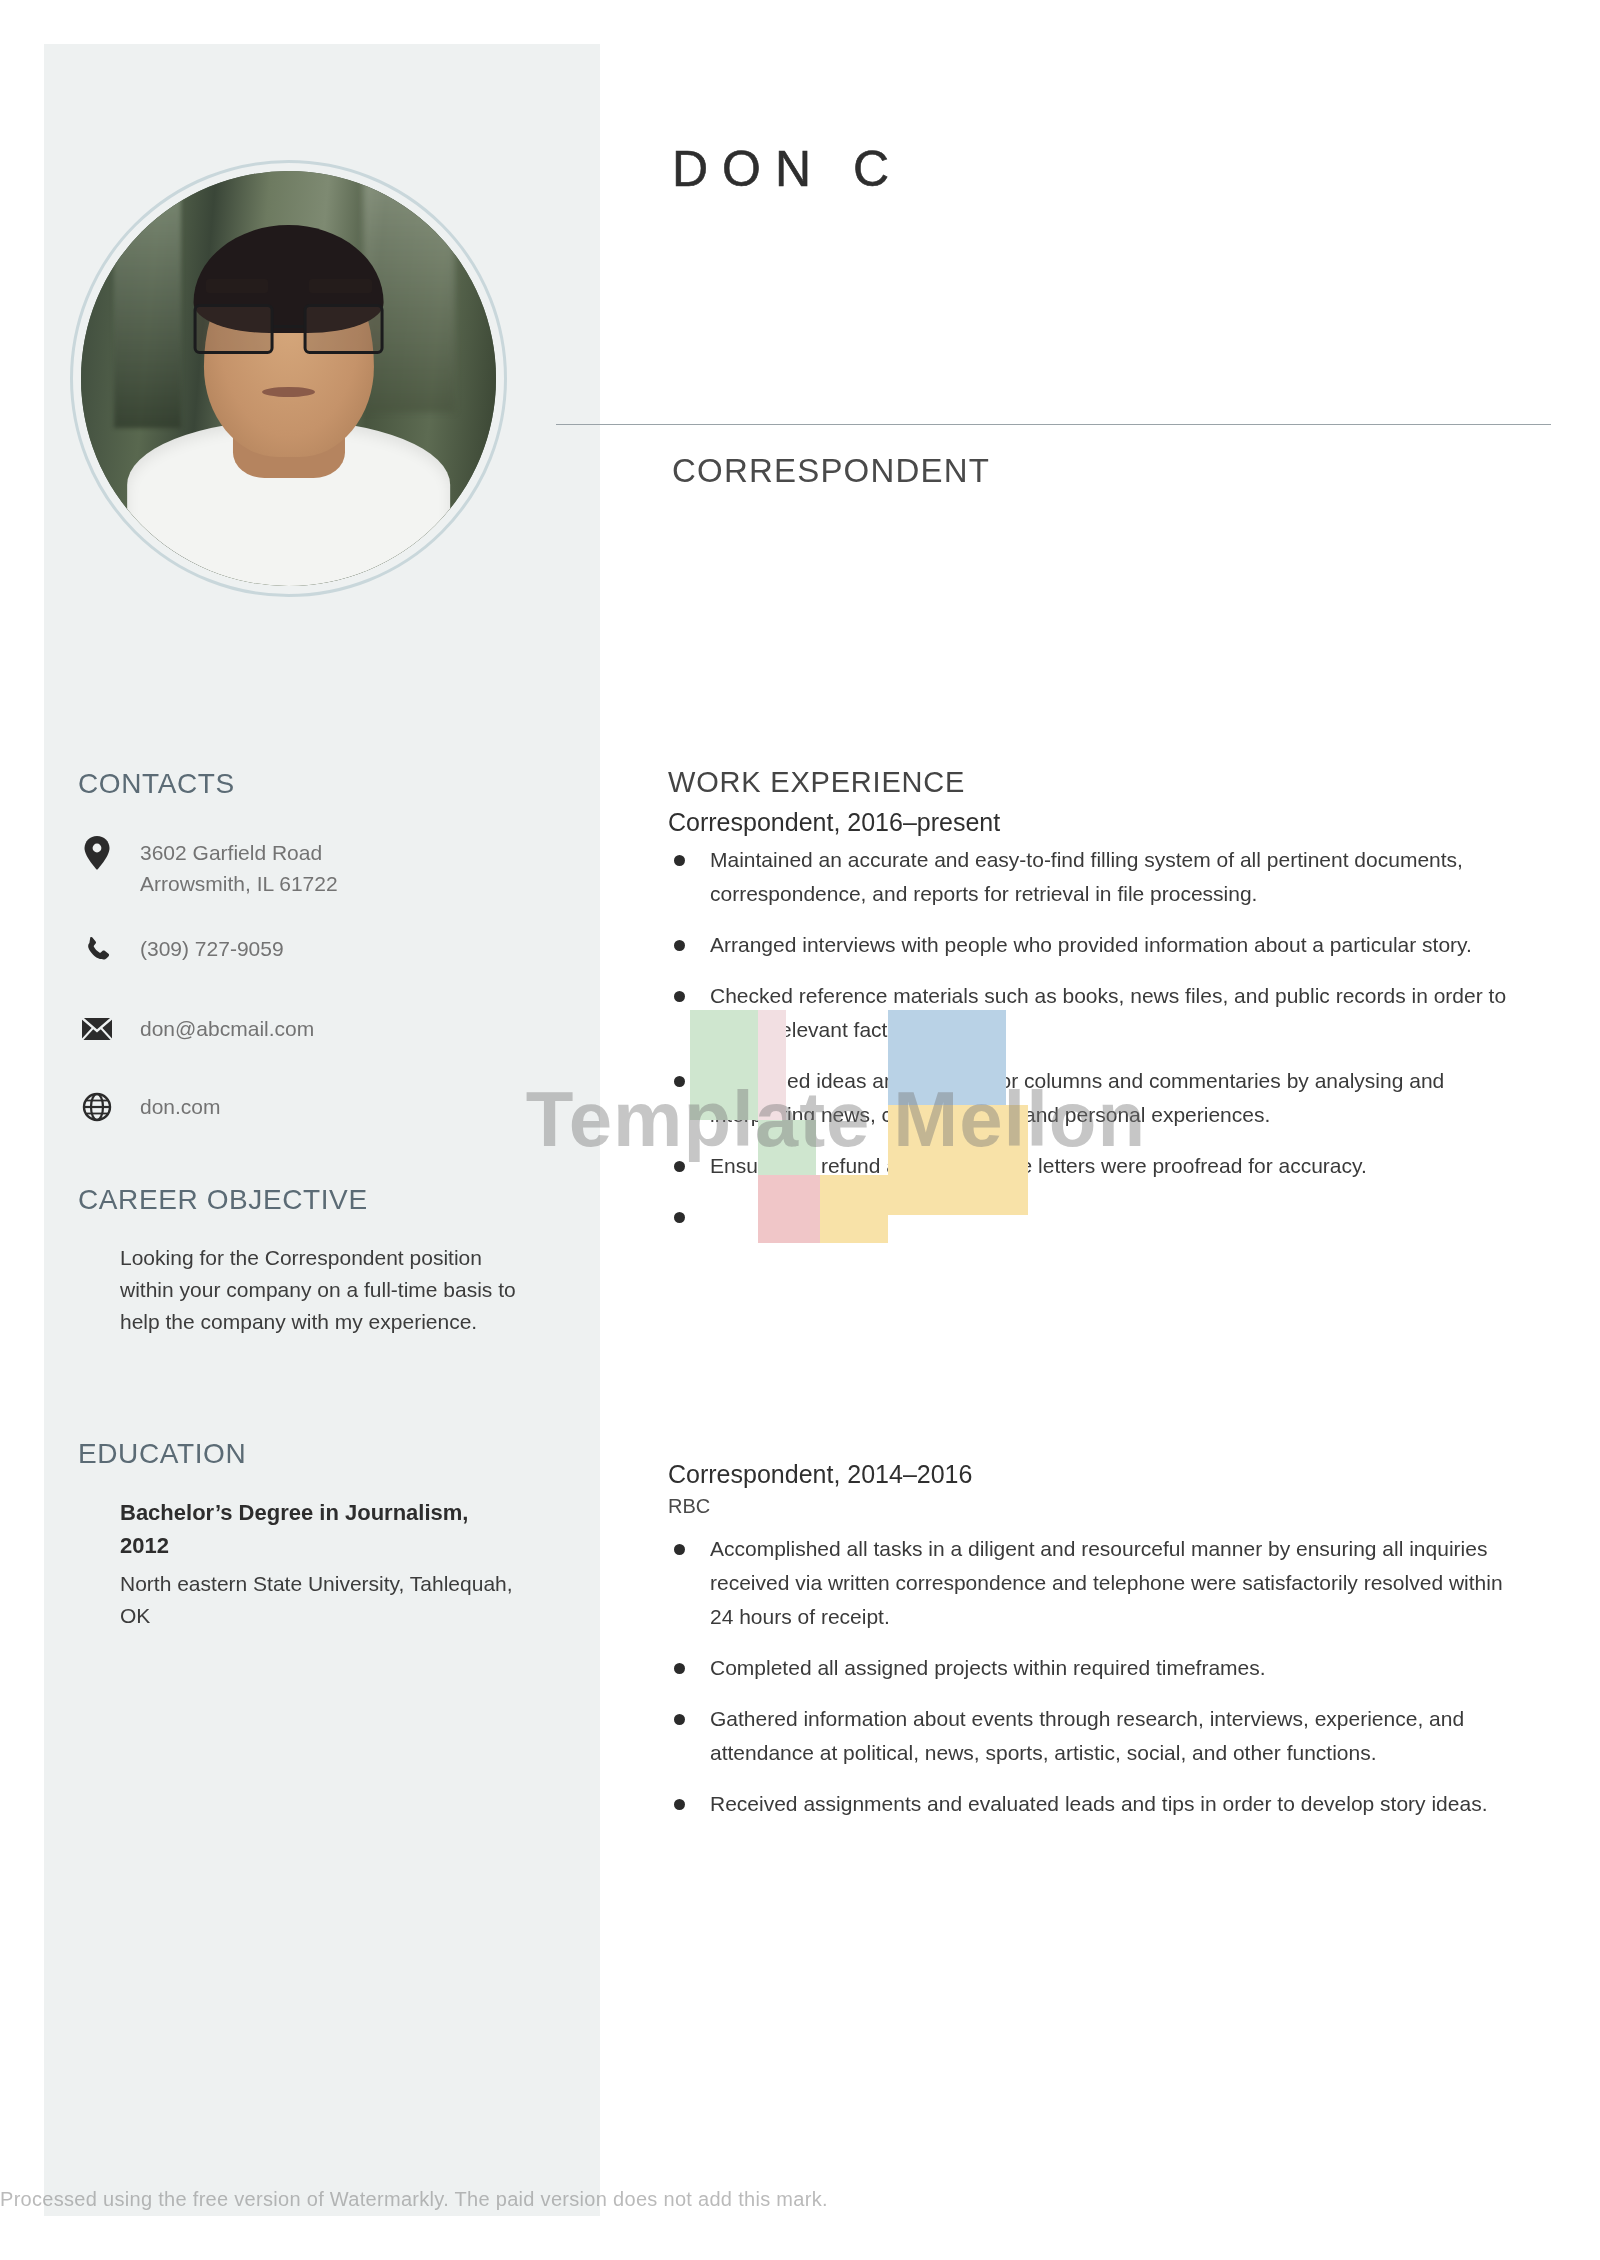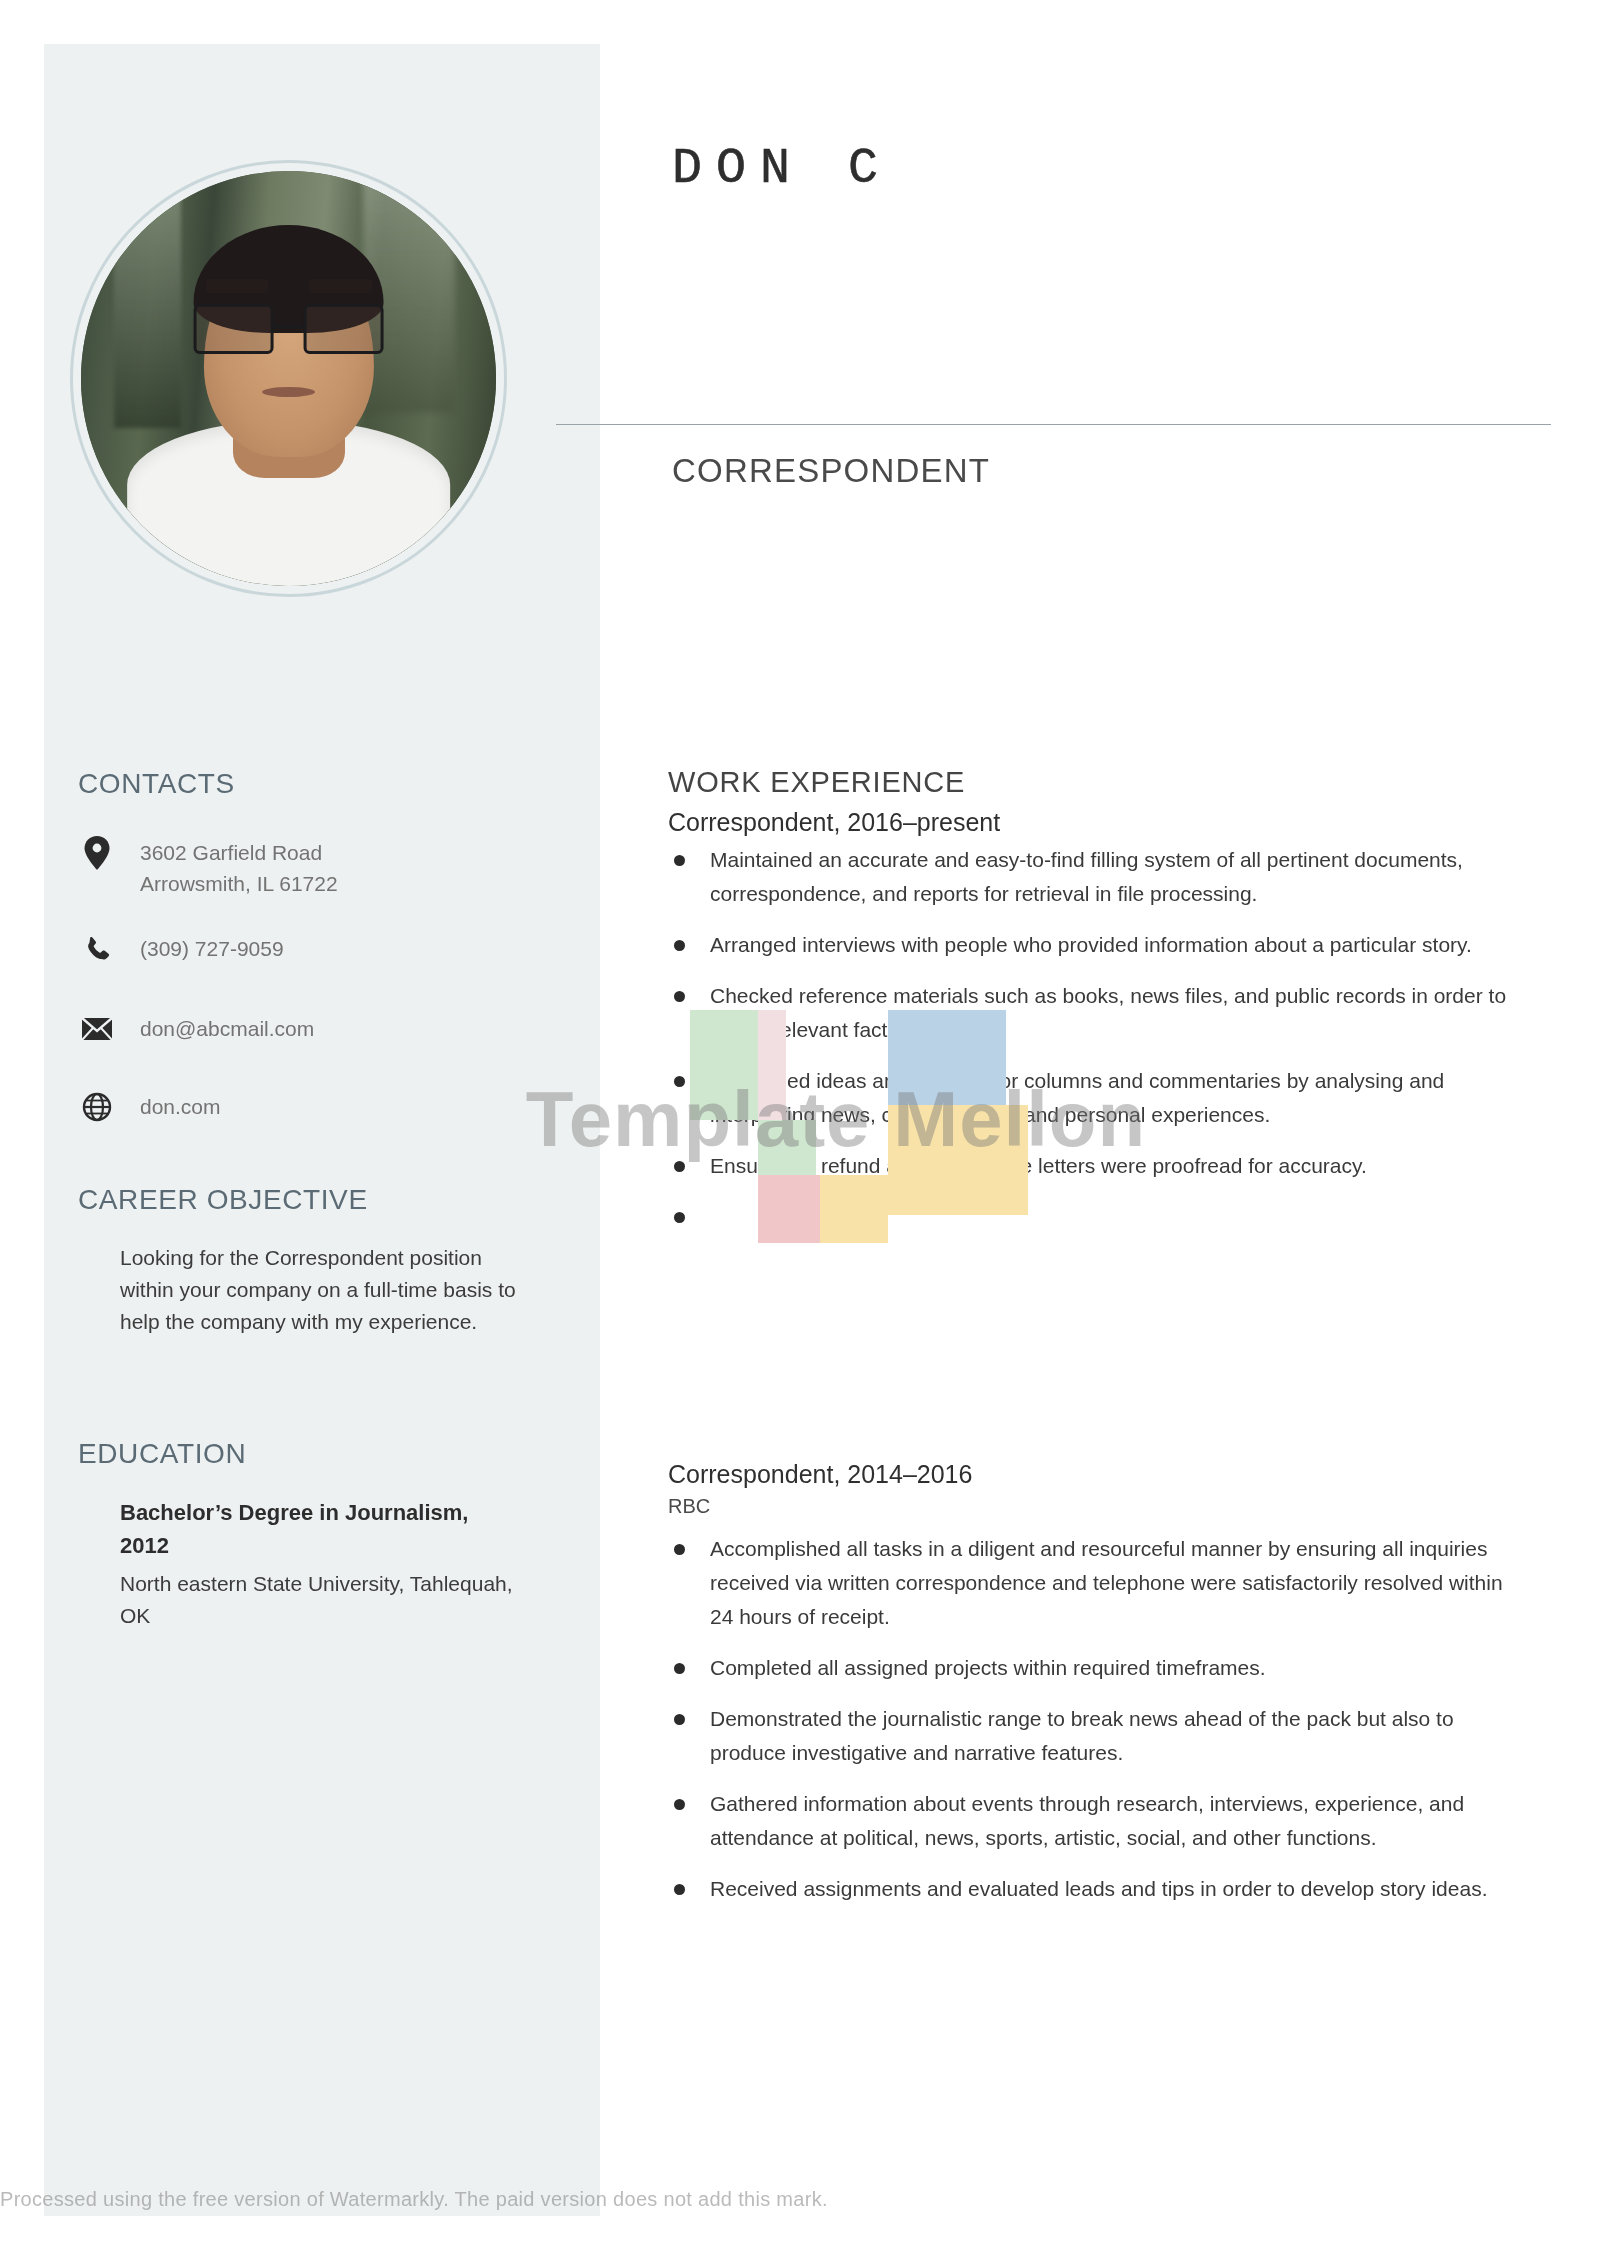--- a/index.html
+++ b/index.html
@@ -204,21 +204,21 @@
     top: 1568px;
     width: 400px;
     font-size: 21px;
     line-height: 32px;
     color: #3c3c3c;
   }
 
   
   .name-line1, .name-line2 {
     position: absolute;
-    font-family: Liberation Mono, monospace;
+    font-family: Liberation Sans, sans-serif;
     letter-spacing: 14px;
     color: #2e2e2e;
     font-weight: 400;
     -webkit-text-stroke: 0.6px #2e2e2e;
   }
   .name-line1 {
     left: 672px;
     top: 140px;
     font-size: 50px;
   }
@@ -416,21 +416,20 @@
       <li></li>
     </ul>
   </div>
 
   <div class="job" id="job-1">
     <div class="job-role">Correspondent, 2014–2016</div>
     <div class="job-company">RBC</div>
     <ul class="bullets">
       <li>Accomplished all tasks in a diligent and resourceful manner by ensuring all inquiries received via written correspondence and telephone were satisfactorily resolved within 24 hours of receipt.</li>
       <li>Completed all assigned projects within required timeframes.</li>
-      <li>Demonstrated the journalistic range to break news ahead of the pack but also to produce investigative and narrative features.</li>
       <li>Gathered information about events through research, interviews, experience, and attendance at political, news, sports, artistic, social, and other functions.</li>
       <li>Received assignments and evaluated leads and tips in order to develop story ideas.</li>
     </ul>
   </div>
 
   <div class="wm-blocks" id="wm-blocks">
       <div class="wm-block" style="left: 690px; top: 1010px; width: 68px; height: 110px; background: rgb(207, 230, 207);"></div>
       <div class="wm-block" style="left: 758px; top: 1010px; width: 28px; height: 110px; background: rgb(242, 223, 226);"></div>
       <div class="wm-block" style="left: 888px; top: 1010px; width: 118px; height: 118px; background: rgb(185, 210, 230);"></div>
       <div class="wm-block" style="left: 758px; top: 1120px; width: 58px; height: 100px; background: rgb(207, 230, 207);"></div>

